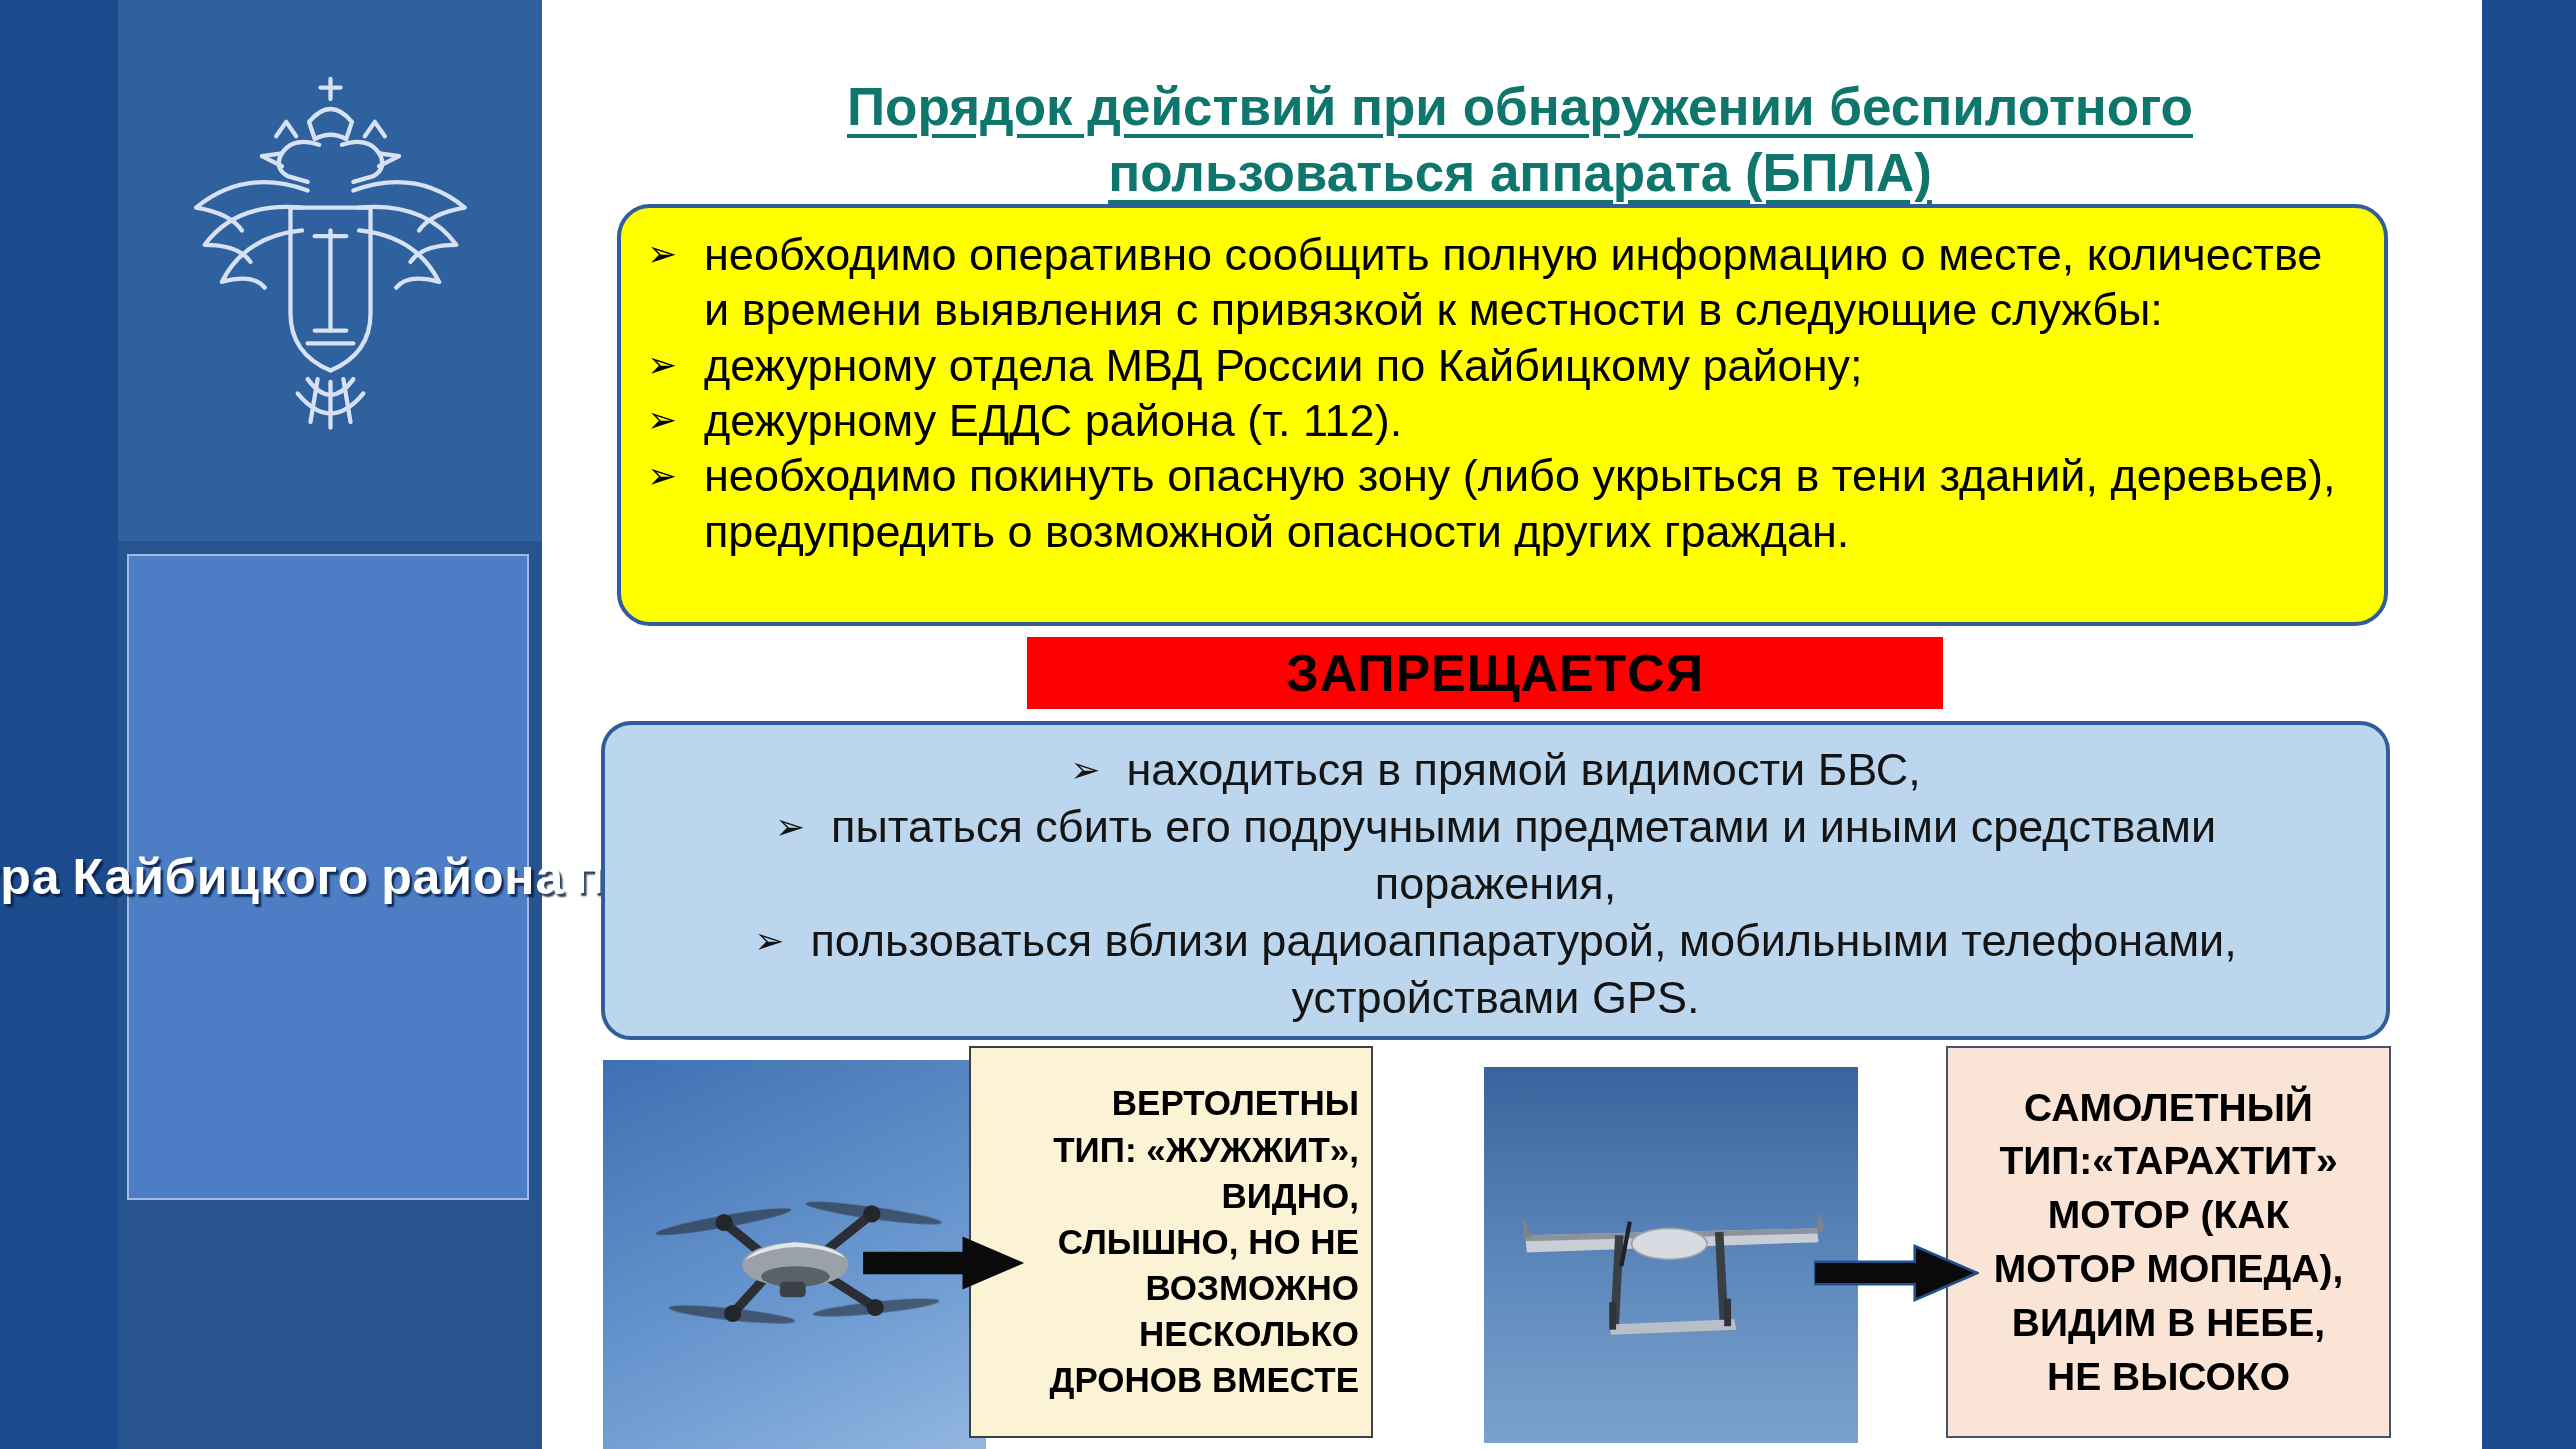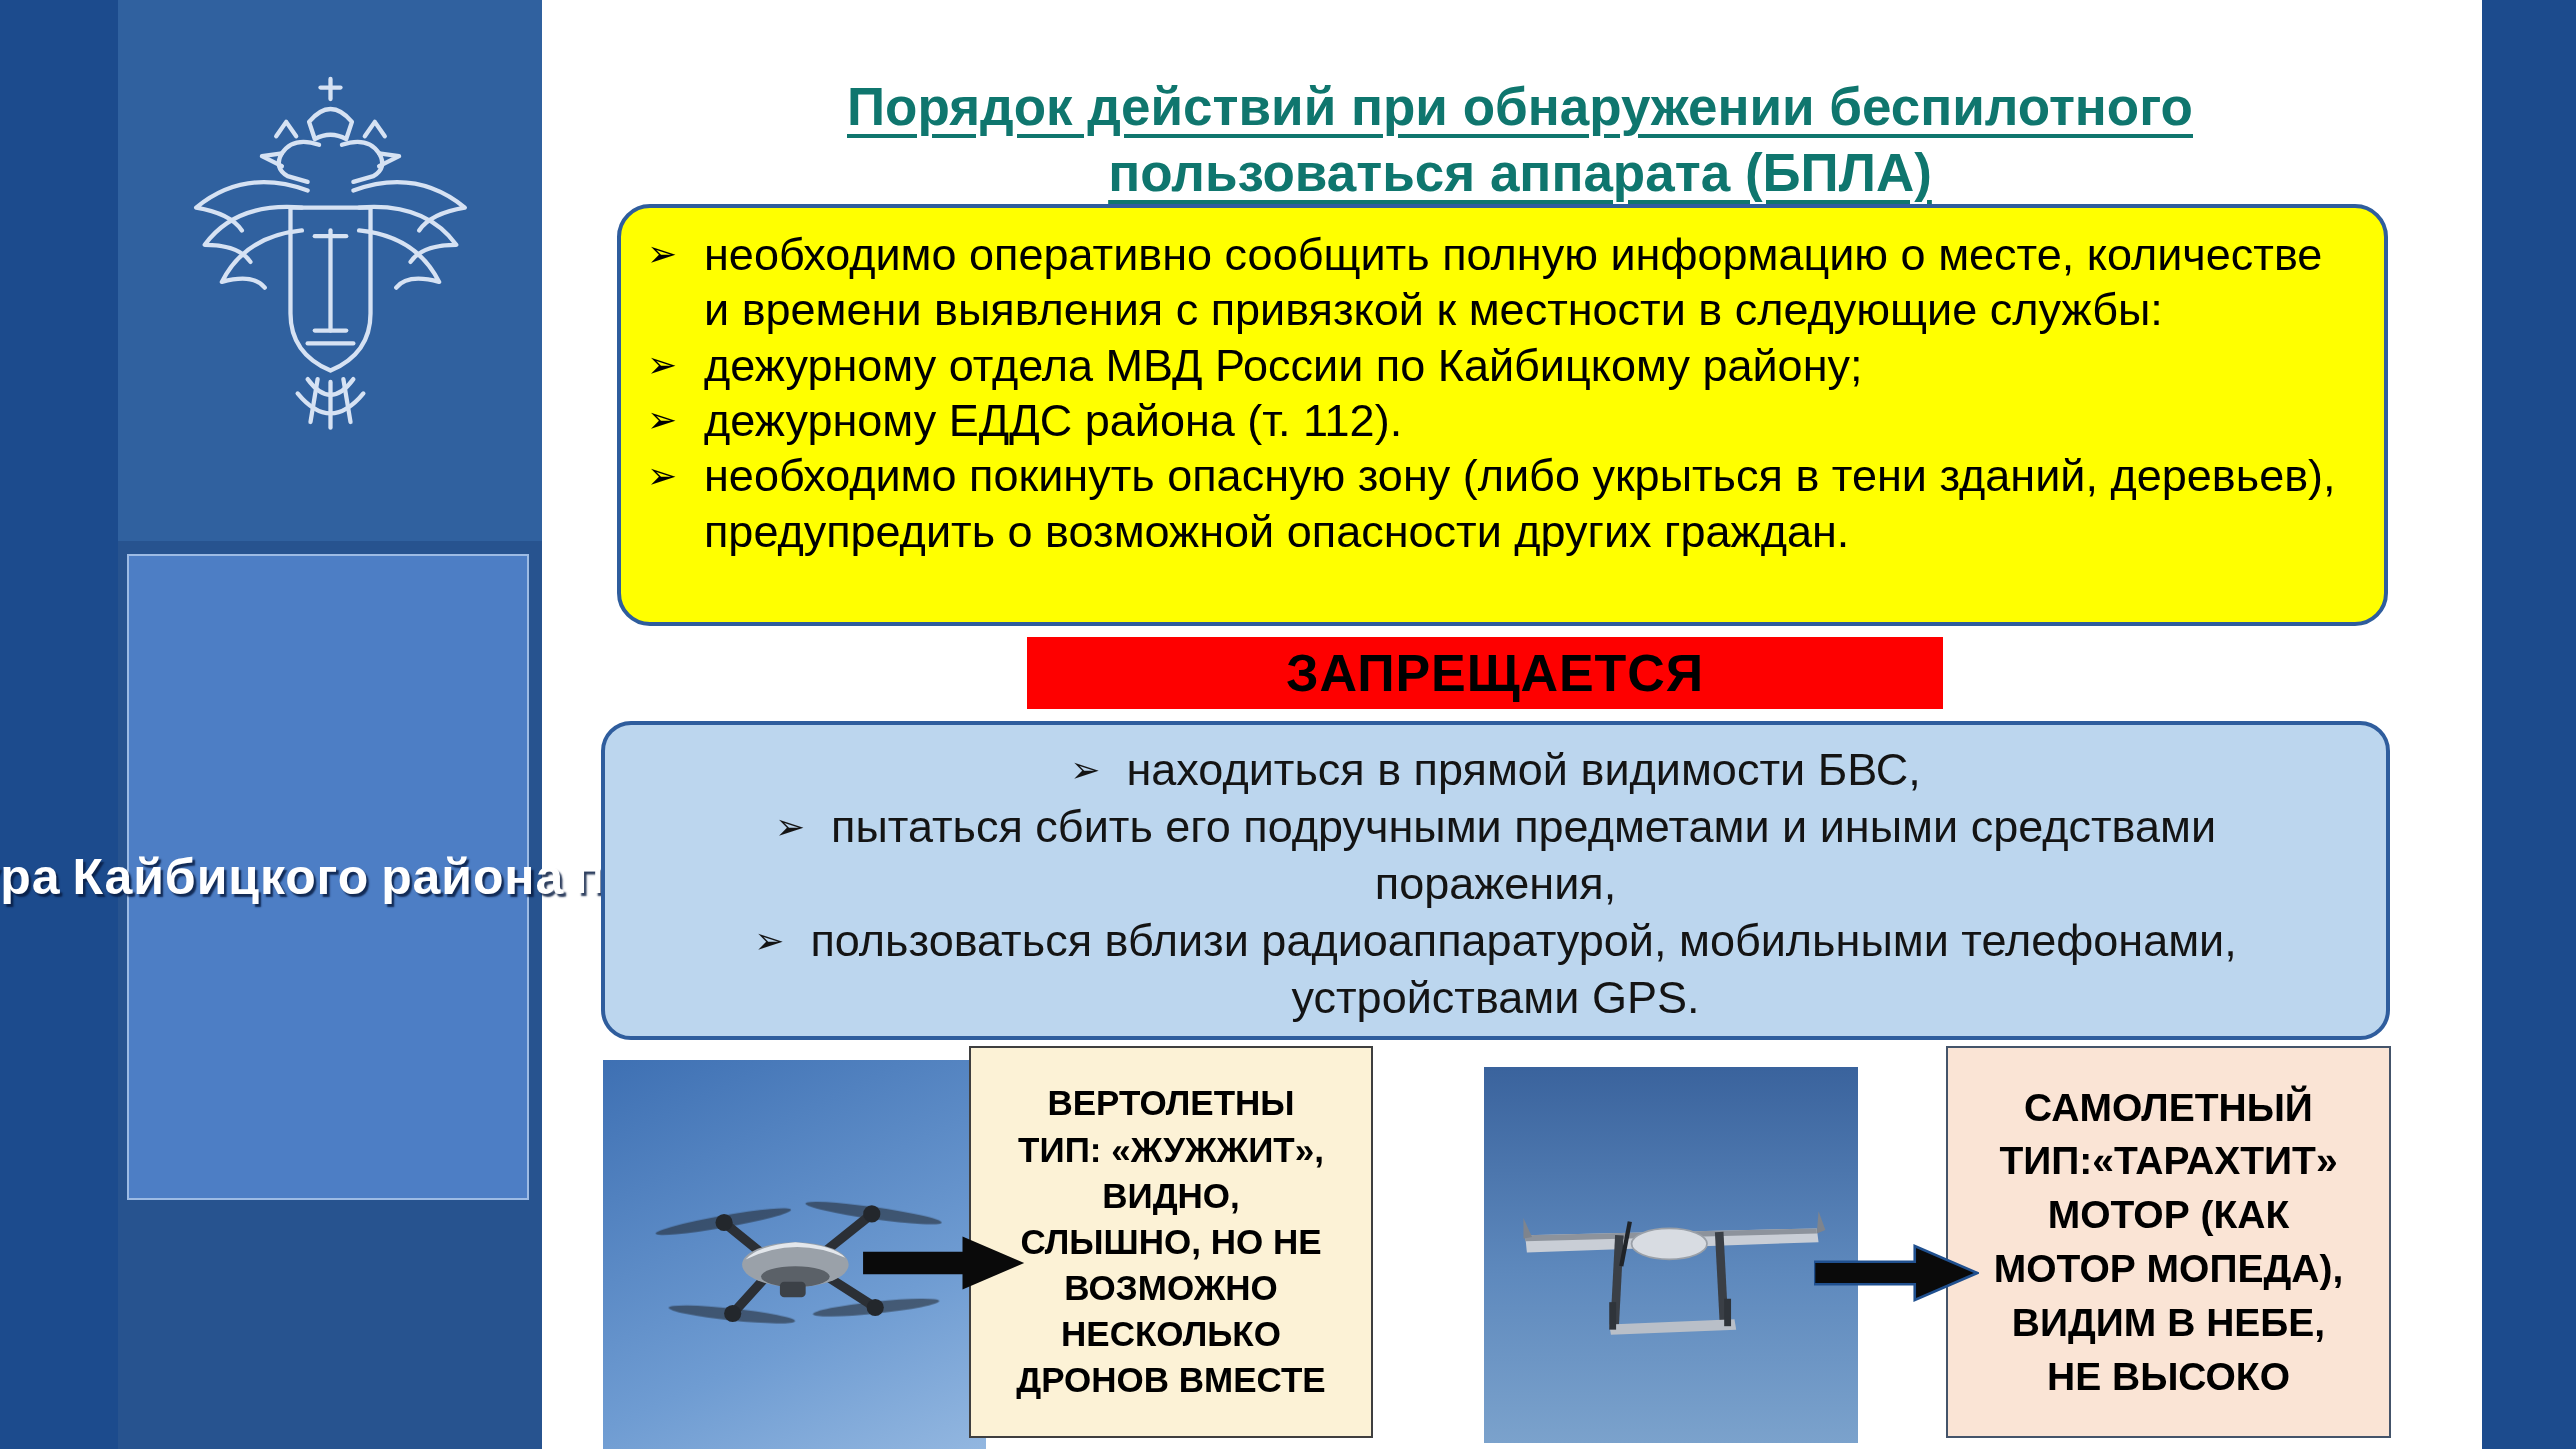--- a/index.html
+++ b/index.html
@@ -52,21 +52,21 @@
   .photo{position:absolute;overflow:hidden;}
   .photo svg{width:100%;height:100%;display:block;}
   .photo-quad{left:563px;top:1046px;width:383px;height:392px;
     background:linear-gradient(155deg,#3e70b3 0%,#6f9cd2 65%,#93b7e0 100%);}
   .photo-plane{left:1444px;top:1053px;width:374px;height:376px;
     background:linear-gradient(180deg,#3a639d 0%,#5e89bd 55%,#7ba2cc 100%);}
 
   .note{position:absolute;box-sizing:border-box;display:flex;flex-direction:column;
     justify-content:center;text-align:center;font-weight:700;color:#000;padding:12px;}
   .note-cream{left:969px;top:1046px;width:404px;height:392px;background:#fcf2d6;
-    border:2.6px solid #3f3f3f;font-size:35px;line-height:1.32;}
+    border:2.6px solid #3f3f3f;font-size:35px;line-height:1.32;align-items:flex-end;}
   .note-peach{left:1946px;top:1046px;width:445px;height:392px;background:#fae4d5;
     border:2.6px solid #44546a;font-size:39px;line-height:1.38;}
 
   .arrow{position:absolute;z-index:6;}
   .arrow svg{width:100%;height:100%;display:block;}
   .arrow-left{left:862px;top:1233px;width:165px;height:60px;}
   .arrow-right{left:1814px;top:1242px;width:165px;height:62px;}
 </style>
 </head>
 <body>

